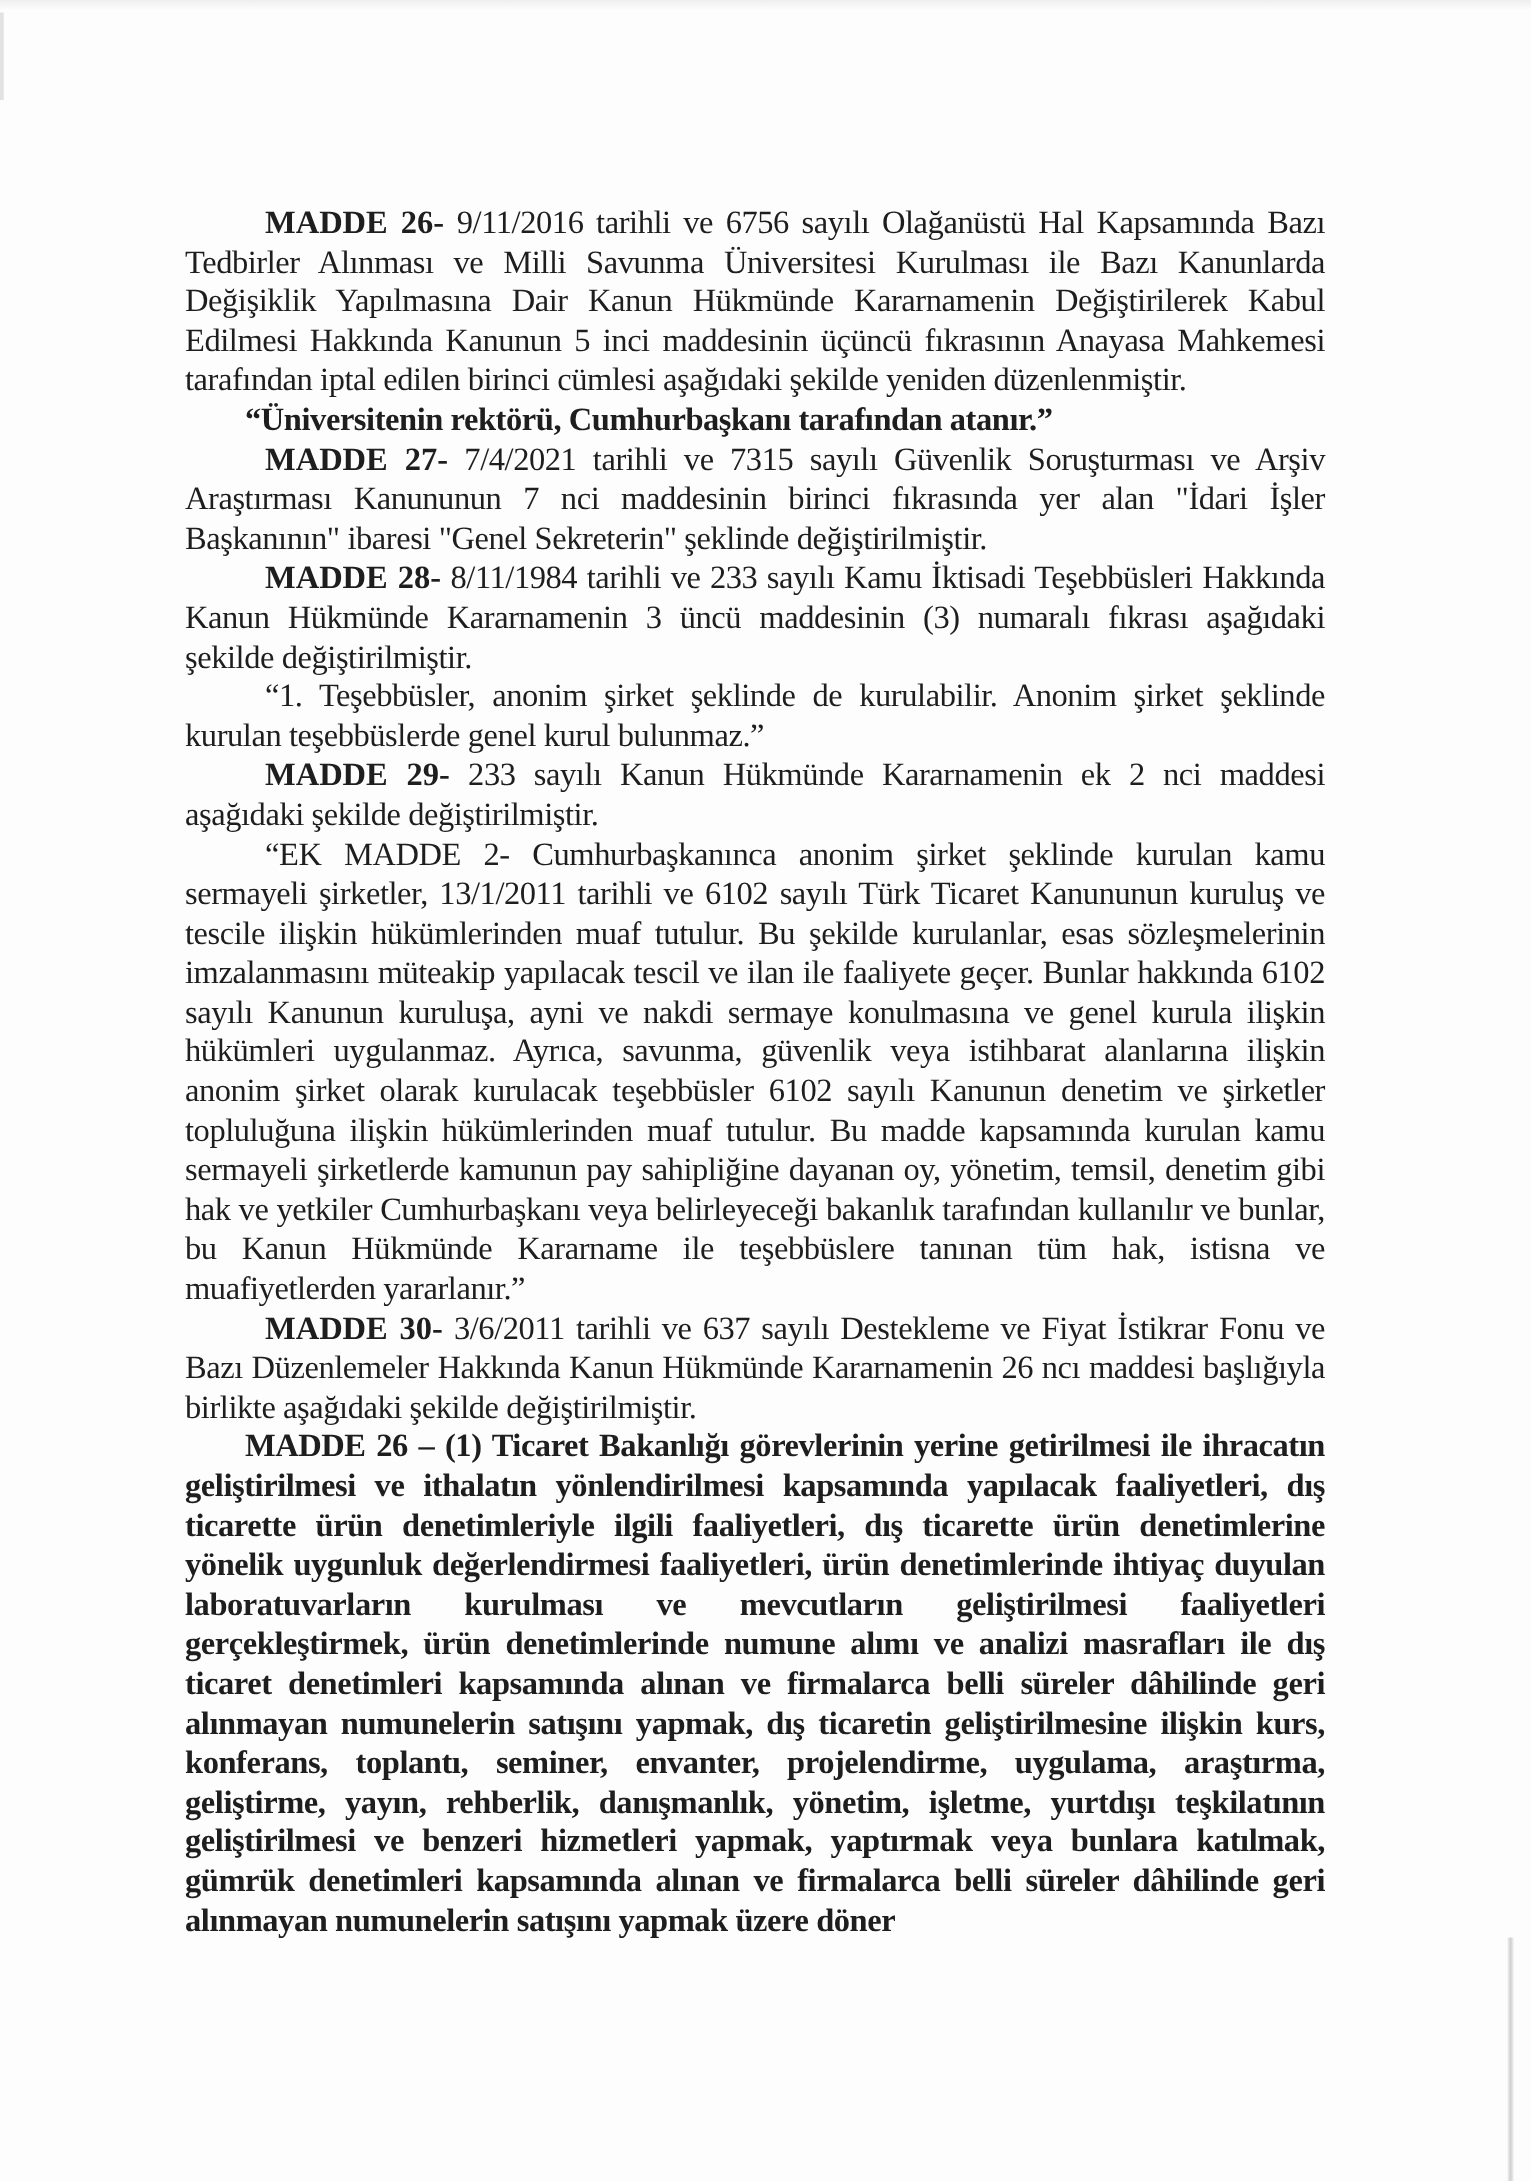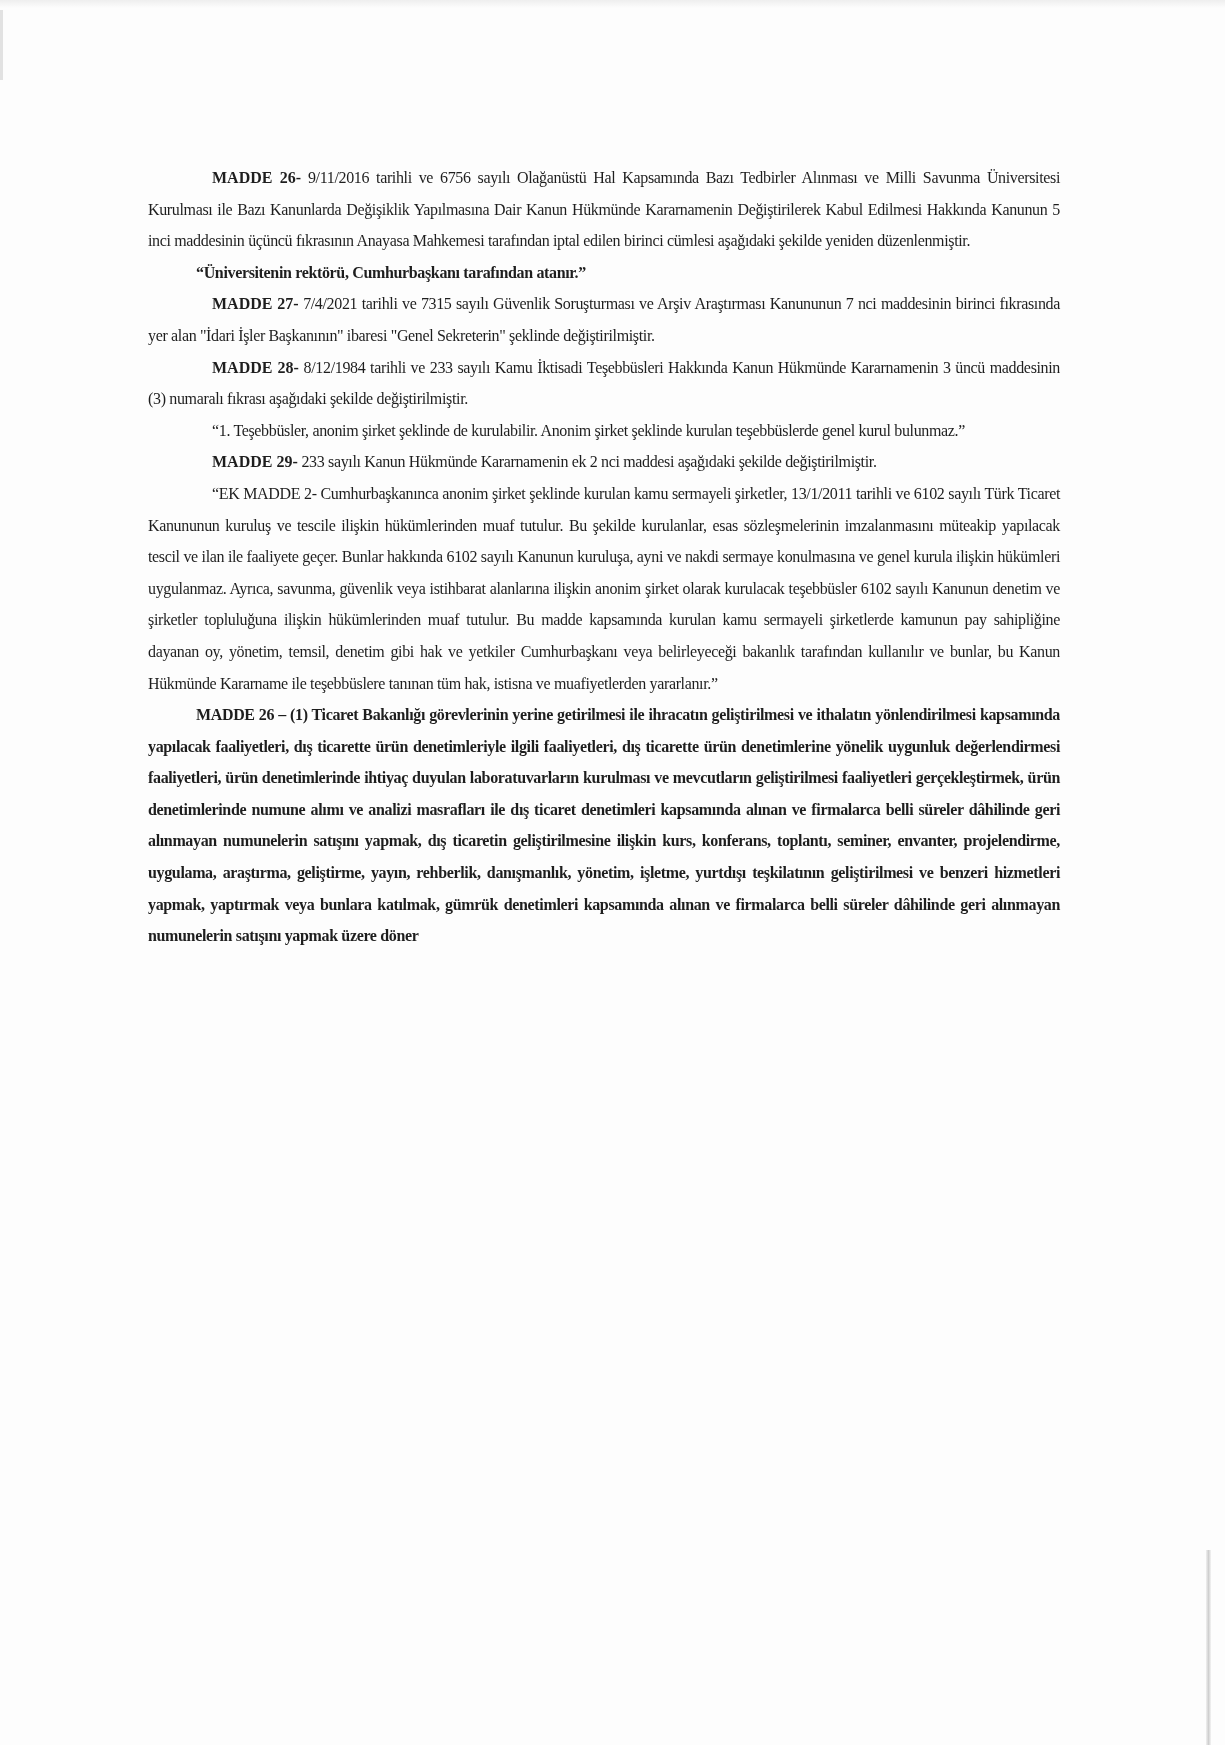--- a/index.html
+++ b/index.html
@@ -45,21 +45,21 @@
       background: linear-gradient(90deg, #f0f0f0, #cfcfcf, #f4f4f4);
     }
     .content {
       position: absolute;
       left: 148px;
       top: 162px;
       width: 912px;
     }
     .para {
       margin: 0;
-      font-size: 16px;
+      font-size: 26px;
       line-height: 31.6px;
       text-align: justify;
       text-align-last: left;
       letter-spacing: -0.35px;
       transform-origin: left top;
     }
     .para.indent { text-indent: 64px; }
     .para.quote-indent { text-indent: 48px; font-weight: bold; }
     .para.gap { }
     .madde-label {
@@ -80,25 +80,28 @@
     <p class="para indent" style="transform:scaleX(1.0);">
       <span class="madde-label">MADDE 26-</span><span> 9/11/2016 tarihli ve 6756 sayılı Olağanüstü Hal Kapsamında Bazı Tedbirler Alınması ve Milli Savunma Üniversitesi Kurulması ile Bazı Kanunlarda Değişiklik Yapılmasına Dair Kanun Hükmünde Kararnamenin Değiştirilerek Kabul Edilmesi Hakkında Kanunun 5 inci maddesinin üçüncü fıkrasının Anayasa Mahkemesi tarafından iptal edilen birinci cümlesi aşağıdaki şekilde yeniden düzenlenmiştir.</span>
     </p>
     <p class="para quote-indent">“Üniversitenin rektörü, Cumhurbaşkanı tarafından atanır.”</p>
 
     <p class="para indent gap">
       <span class="madde-label">MADDE 27-</span><span> 7/4/2021 tarihli ve 7315 sayılı Güvenlik Soruşturması ve Arşiv Araştırması Kanununun 7 nci maddesinin birinci fıkrasında yer alan "İdari İşler Başkanının" ibaresi "Genel Sekreterin" şeklinde değiştirilmiştir.</span>
     </p>
 
     <p class="para indent gap">
-      <span class="madde-label">MADDE 28-</span><span> 8/12/1984 tarihli ve 233 sayılı Kamu İktisadi Teşebbüsleri Hakkında Kanun Hükmünde Kararnamenin 3 üncü maddesinin (3) numaralı fıkrası aşağıdaki şekilde değiştirilmiştir.</span>
+      <span class="madde-label">MADDE 28-</span><span> 8/11/1984 tarihli ve 233 sayılı Kamu İktisadi Teşebbüsleri Hakkında Kanun Hükmünde Kararnamenin 3 üncü maddesinin (3) numaralı fıkrası aşağıdaki şekilde değiştirilmiştir.</span>
     </p>
     <p class="para indent">“1. Teşebbüsler, anonim şirket şeklinde de kurulabilir. Anonim şirket şeklinde kurulan teşebbüslerde genel kurul bulunmaz.”</p>
 
     <p class="para indent gap">
       <span class="madde-label">MADDE 29-</span><span> 233 sayılı Kanun Hükmünde Kararnamenin ek 2 nci maddesi aşağıdaki şekilde değiştirilmiştir.</span>
     </p>
     <p class="para indent">“EK MADDE 2- Cumhurbaşkanınca anonim şirket şeklinde kurulan kamu sermayeli şirketler, 13/1/2011 tarihli ve 6102 sayılı Türk Ticaret Kanununun kuruluş ve tescile ilişkin hükümlerinden muaf tutulur. Bu şekilde kurulanlar, esas sözleşmelerinin imzalanmasını müteakip yapılacak tescil ve ilan ile faaliyete geçer. Bunlar hakkında 6102 sayılı Kanunun kuruluşa, ayni ve nakdi sermaye konulmasına ve genel kurula ilişkin hükümleri uygulanmaz. Ayrıca, savunma, güvenlik veya istihbarat alanlarına ilişkin anonim şirket olarak kurulacak teşebbüsler 6102 sayılı Kanunun denetim ve şirketler topluluğuna ilişkin hükümlerinden muaf tutulur. Bu madde kapsamında kurulan kamu sermayeli şirketlerde kamunun pay sahipliğine dayanan oy, yönetim, temsil, denetim gibi hak ve yetkiler Cumhurbaşkanı veya belirleyeceği bakanlık tarafından kullanılır ve bunlar, bu Kanun Hükmünde Kararname ile teşebbüslere tanınan tüm hak, istisna ve muafiyetlerden yararlanır.”</p>
 
+    <p class="para indent gap">
+      <span class="madde-label">MADDE 30-</span><span> 3/6/2011 tarihli ve 637 sayılı Destekleme ve Fiyat İstikrar Fonu ve Bazı Düzenlemeler Hakkında Kanun Hükmünde Kararnamenin 26 ncı maddesi başlığıyla birlikte aşağıdaki şekilde değiştirilmiştir.</span>
+    </p>
     <p class="para quote-indent">MADDE 26 – (1) Ticaret Bakanlığı görevlerinin yerine getirilmesi ile ihracatın geliştirilmesi ve ithalatın yönlendirilmesi kapsamında yapılacak faaliyetleri, dış ticarette ürün denetimleriyle ilgili faaliyetleri, dış ticarette ürün denetimlerine yönelik uygunluk değerlendirmesi faaliyetleri, ürün denetimlerinde ihtiyaç duyulan laboratuvarların kurulması ve mevcutların geliştirilmesi faaliyetleri gerçekleştirmek, ürün denetimlerinde numune alımı ve analizi masrafları ile dış ticaret denetimleri kapsamında alınan ve firmalarca belli süreler dâhilinde geri alınmayan numunelerin satışını yapmak, dış ticaretin geliştirilmesine ilişkin kurs, konferans, toplantı, seminer, envanter, projelendirme, uygulama, araştırma, geliştirme, yayın, rehberlik, danışmanlık, yönetim, işletme, yurtdışı teşkilatının geliştirilmesi ve benzeri hizmetleri yapmak, yaptırmak veya bunlara katılmak, gümrük denetimleri kapsamında alınan ve firmalarca belli süreler dâhilinde geri alınmayan numunelerin satışını yapmak üzere döner</p>
 
   </div>
 </div>
 
 </body></html>

